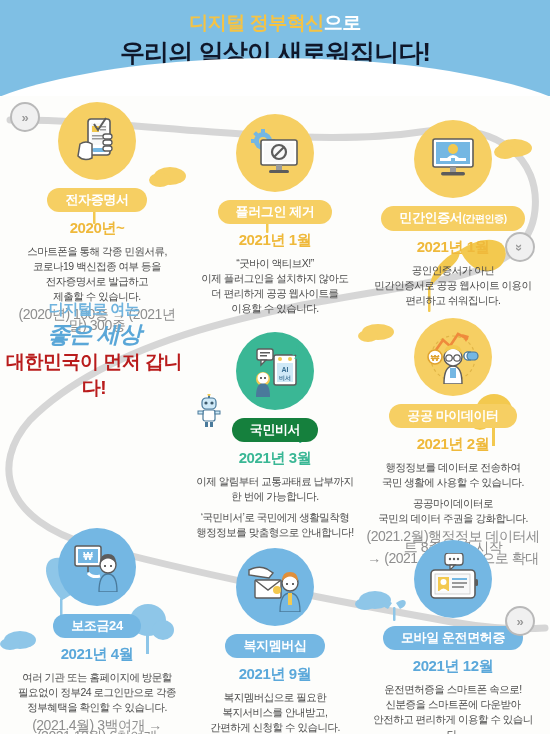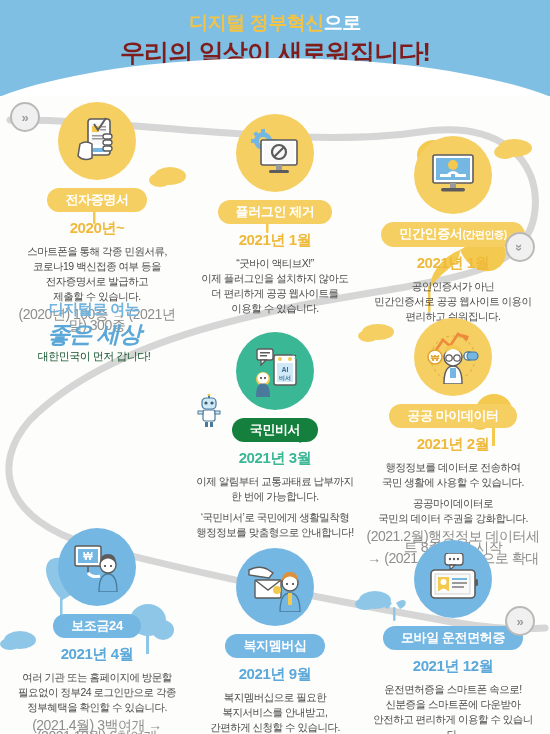--- a/index.html
+++ b/index.html
@@ -28,21 +28,21 @@
     position: absolute; left: -60px; bottom: -52px;
     width: 670px; height: 90px;
     background: #ffffff;
     border-radius: 50% 50% 0 0 / 100% 100% 0 0;
   }
   .header-text { position: absolute; top: 10px; left: 0; width: 550px; text-align: center; }
   .title-line1 { font-size: 19px; font-weight: bold; letter-spacing: -0.5px; line-height: 26px; }
   .title-line1 .hl { color: #f5c344; }
   .title-line1 .wt { color: #ffffff; }
   .title-line2 {
-    font-size: 25px; font-weight: bold; color: #7f1d1d;
+    font-size: 25px; font-weight: bold; color: #0f172a;
     letter-spacing: -0.8px; line-height: 32px;
   }
 
   .path-svg { position: absolute; left: 0; top: 0; width: 550px; height: 734px; z-index: 1; }
 
   
   .nav-arrow {
     position: absolute; width: 30px; height: 30px; border-radius: 50%;
     background: #f0f0f0; border: 2px solid #b9b9b9;
     display: flex; align-items: center; justify-content: center;
@@ -96,21 +96,21 @@
   
   .slogan {
     position: absolute; left: 4px; top: 300px; width: 180px;
     text-align: center; z-index: 4;
   }
   .slogan-l1 { font-size: 15px; font-weight: bold; color: #6fb3de; letter-spacing: -0.5px; }
   .slogan-l2 {
     font-size: 23px; font-weight: bold; color: #5aa7d8;
     letter-spacing: -1px; line-height: 30px; font-style: italic;
   }
-  .slogan-l3 { font-size: 11px; font-weight: normal; color: #14532d; letter-spacing: -0.5px; }
+  .slogan-l3 { font-size: 19px; font-weight: bold; color: #b91c1c; letter-spacing: -0.5px; }
 
   .mascot { position: absolute; width: 26px; height: 34px; }
 </style>
 </head>
 <body>
 
 <div id="page">
 
   <svg class="path-svg" viewBox="0 0 550 734">
     <path d="M 10 120 C 120 118, 300 150, 420 132 C 500 120, 540 160, 535 210 C 530 265, 470 275, 400 288 C 300 305, 120 330, 30 420 C -10 465, 5 520, 90 545 C 200 575, 330 600, 430 618 C 480 628, 520 630, 545 628" fill="none" stroke="#d6d6d6" stroke-width="7" stroke-linecap="round"></path>
@@ -248,21 +248,21 @@
         <rect x="22" y="43" width="20" height="3" rx="1.5" fill="#5c5c5c"></rect>
       </svg>
     </div>
     <div><span class="badge"><span>플러그인 제거</span></span></div>
     <div class="date">2021년 1월</div>
     <div class="desc">
         <p>“굿바이 액티브X!”<br>이제 플러그인을 설치하지 않아도<br>더 편리하게 공공 웹사이트를<br>이용할 수 있습니다.</p>
       </div>
   </div>
 
-  <div class="card t-yellow" style="left:364px; top:136px;">
+  <div class="card t-yellow" style="left:364px; top:120px;">
     <div class="icon-circle">
       <svg width="56" height="50" viewBox="0 0 56 50">
         <rect x="8" y="5" width="40" height="28" rx="2" fill="#fff" stroke="#5c5c5c" stroke-width="1.6"></rect>
         <rect x="11" y="8" width="34" height="22" fill="#74b7e3"></rect>
         <circle cx="28" cy="15" r="5" fill="#f3c94f"></circle>
         <path d="M22 24 q6 -6 12 0 Z" fill="#fff"></path>
         <rect x="15" y="24" width="11" height="3" fill="#fff"></rect>
           <rect x="30" y="24" width="11" height="3" fill="#fff"></rect>
         <rect x="25" y="33" width="6" height="5" fill="#9a9a9a"></rect>
         <rect x="16" y="38" width="24" height="3.5" rx="1.7" fill="#5c5c5c"></rect>

